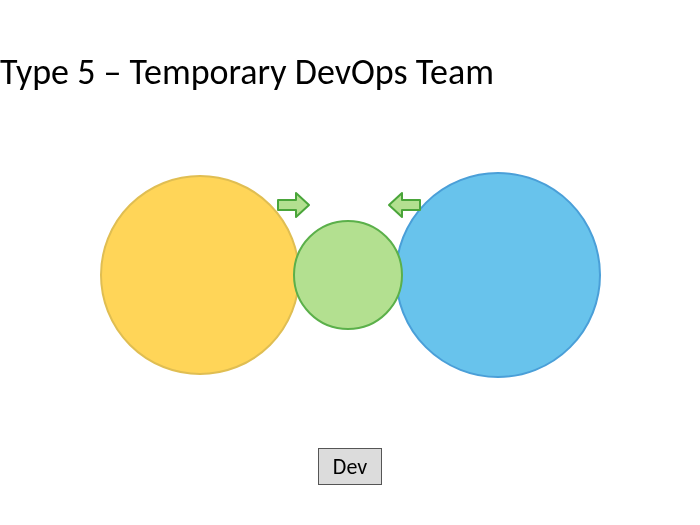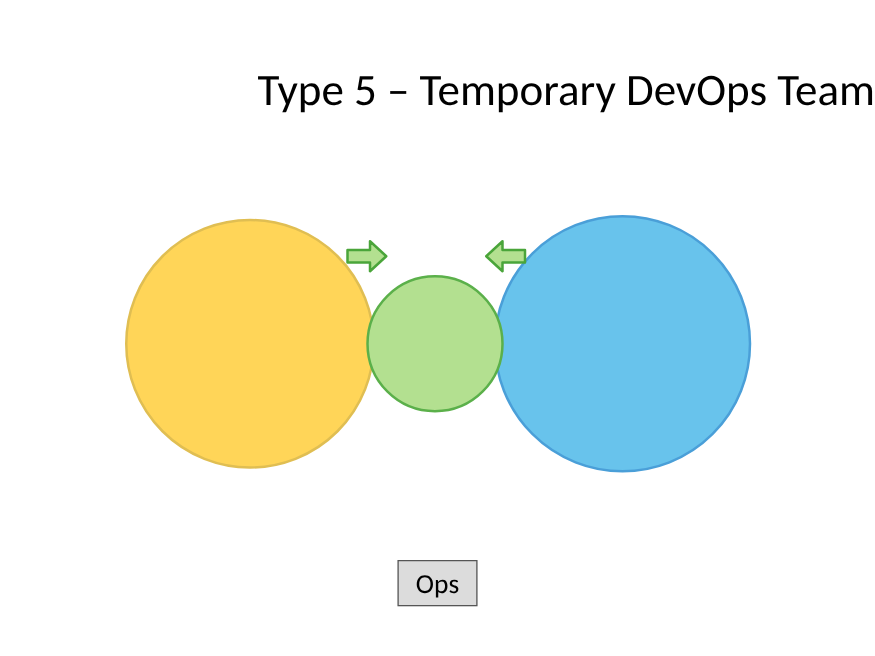--- a/index.html
+++ b/index.html
@@ -7,23 +7,23 @@
       width: 700px;
       height: 525px;
       background: #ffffff;
       font-family: Calibri, 'Segoe UI', Arial, sans-serif;
       position: relative;
       overflow: hidden;
     }
     .title {
       position: absolute;
       top: 50px;
-      left: 16px;
+      left: 0;
       right: 0;
-      text-align: right;
+      text-align: left;
       font-size: 36px;
       font-weight: 400;
       color: #000;
     }
     .diagram {
       position: absolute;
       top: 175px;
       left: 0;
       width: 700px;
       height: 220px;
@@ -92,14 +92,14 @@
   <svg class="arrow" style="left:276px; top:15px;" width="36" height="30" viewBox="0 0 36 30">
     <path d="M 2 10 L 20 10 L 20 3 L 33 15 L 20 27 L 20 20 L 2 20 Z" fill="#b3e090" stroke="#4aa53a" stroke-width="2" stroke-linejoin="round"></path>
   </svg>
 
   <svg class="arrow" style="left:386px; top:15px;" width="36" height="30" viewBox="0 0 36 30">
     <path d="M 34 10 L 16 10 L 16 3 L 3 15 L 16 27 L 16 20 L 34 20 Z" fill="#b3e090" stroke="#4aa53a" stroke-width="2" stroke-linejoin="round"></path>
   </svg>
 </div>
 
 <div class="legend">
-  <div class="legend-box">Ops</div>
+  <div class="legend-box">Dev</div>
 </div>
 
 </body></html>

